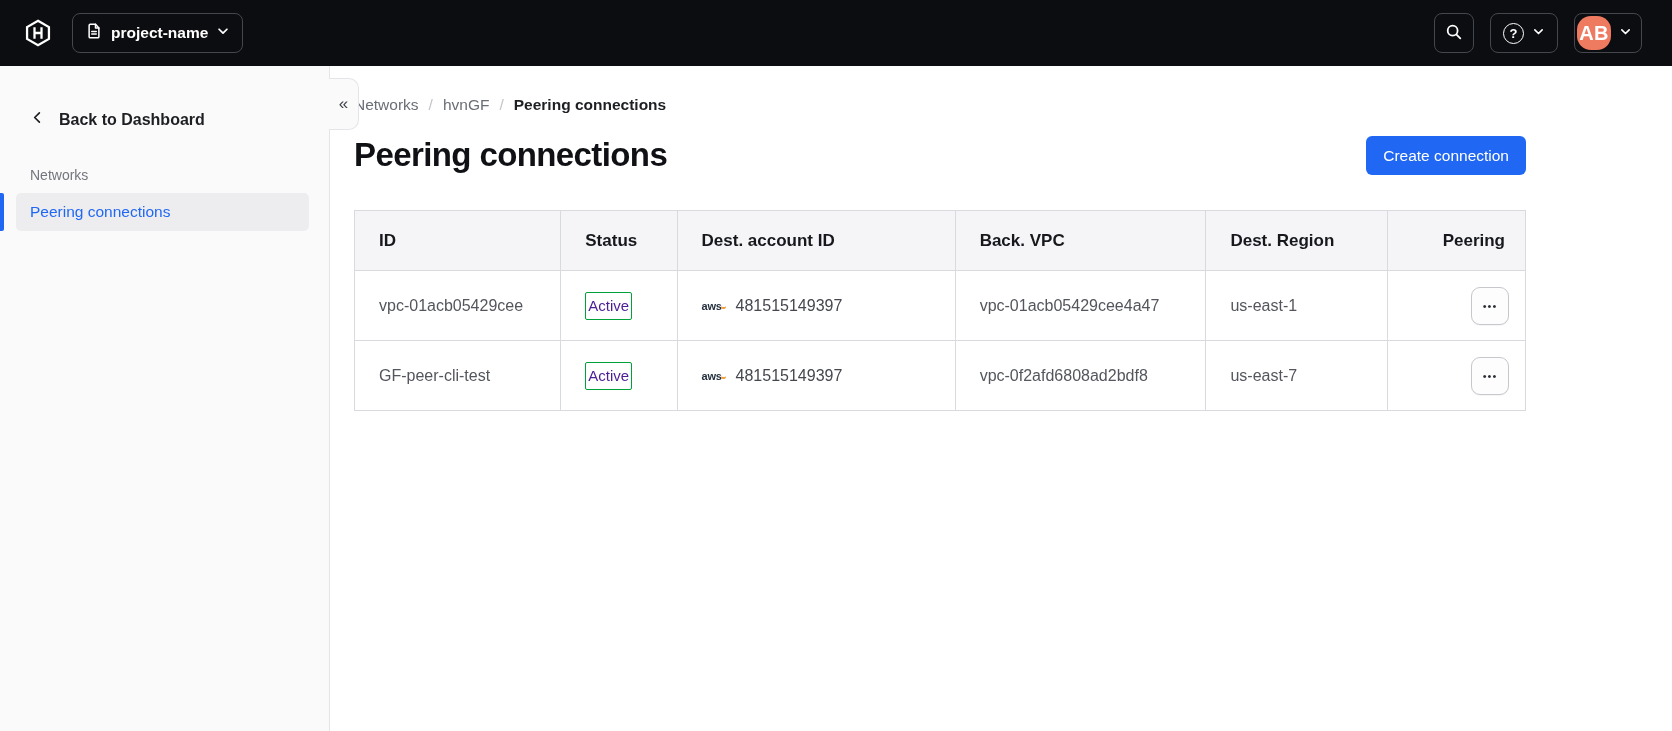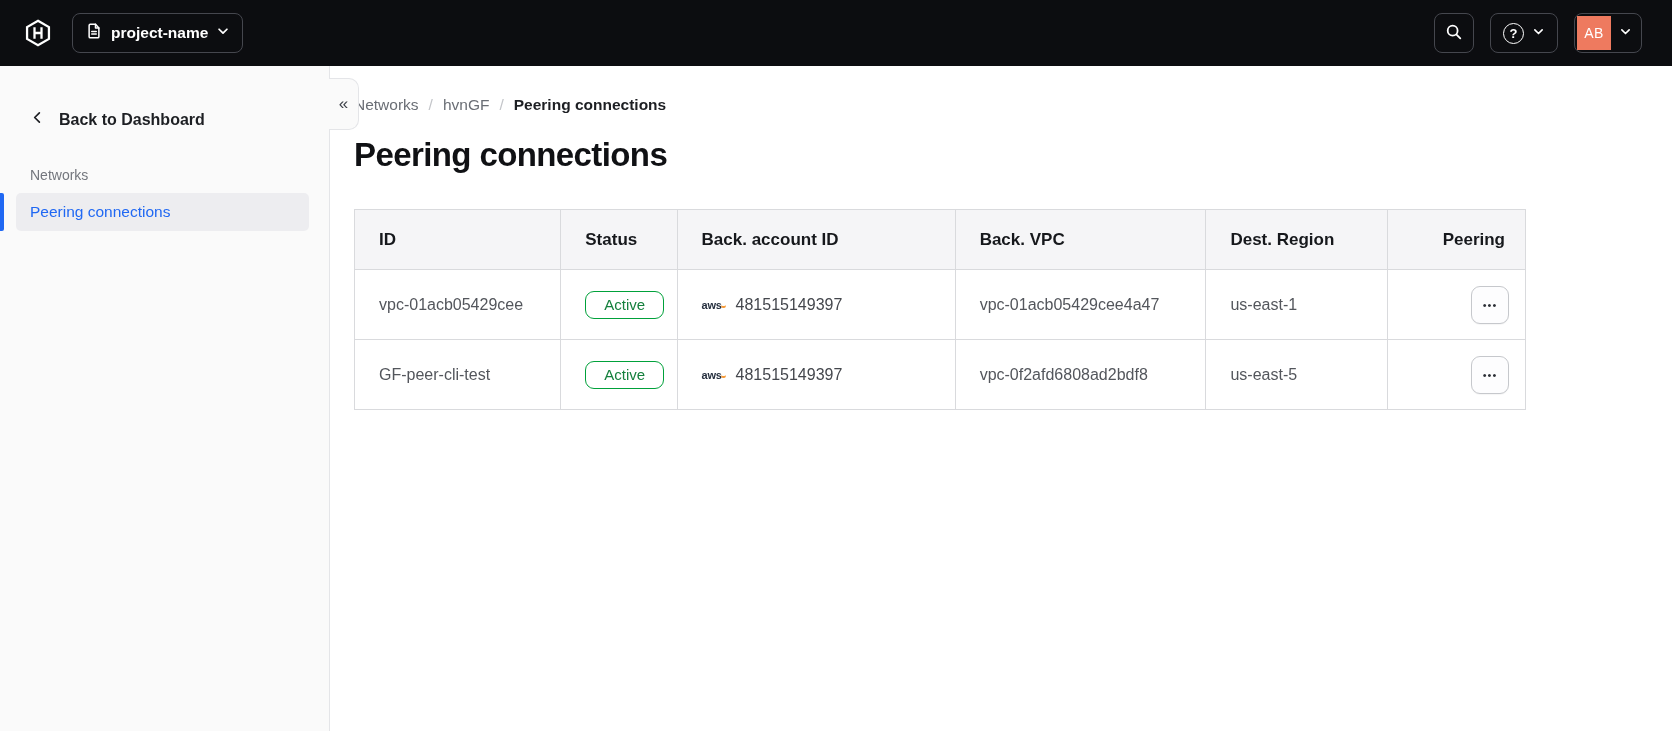--- a/index.html
+++ b/index.html
@@ -35,24 +35,24 @@
   }
   .project-btn { font-size: 15.5px; font-weight: 600; }
   .icon-btn { width: 40px; justify-content: center; padding: 0; }
   .help-circle {
     width: 21px; height: 21px; border: 1.6px solid #ffffff; border-radius: 50%;
     display: inline-flex; align-items: center; justify-content: center;
     font-size: 13px; font-weight: 700; color: #ffffff;
   }
   .user-btn { padding: 2px 9px 2px 2px; gap: 8px; }
   .avatar {
-    width: 34px; height: 34px; border-radius: 0;
+    width: 34px; height: 34px; border-radius: 14px;
     background: #ee7a5f; color: #ffffff;
     display: inline-flex; align-items: center; justify-content: center;
-    font-size: 14px; font-weight: 400; letter-spacing: 0.3px;
+    font-size: 20px; font-weight: 700; letter-spacing: 0.3px;
   }
 
   
   .shell { display: flex; height: 665px; position: relative; }
 
   
   .sidebar {
     width: 330px; min-width: 330px;
     background: #fafafa;
     border-right: 1px solid #e4e5e8;
@@ -142,23 +142,23 @@
   .col-vpc { width: 248px; }
   .col-region { width: 180px; }
   .col-settings { width: 136px; }
   th.col-settings { text-align: right; padding-right: 20px; }
   td.cell-settings { text-align: right; padding-right: 16px; }
   td.cell-account { color: #44474d; }
 
   .badge-active {
     display: inline-block;
     border: 1.5px solid #00a13a;
-    color: #15803d;
-    border-radius: 9px;
-    padding: 4px 18px 5px;
+    color: #4c1d95;
+    border-radius: 2px;
+    padding: 4px 2px 5px;
     font-size: 15px;
   }
 
   .account-wrap { display: inline-flex; align-items: center; gap: 10px; }
   .aws-icon { display: inline-flex; align-items: center; width: 24px; }
   .aws-text { font-size: 11px; font-weight: 700; color: #252f3e; line-height: 9px; letter-spacing: -0.3px; }
   .aws-swoosh { width: 20px; height: 6px; border-bottom: 2px solid #f59a38; border-radius: 50%; margin-top: -1px; }
 
   .ellipsis-btn {
     width: 38px; height: 38px;
@@ -254,28 +254,29 @@
       <nav class="breadcrumb">
         <a class="crumb-link">Networks</a>
         <span class="crumb-sep">/</span>
         <a class="crumb-link">hvnGF</a>
         <span class="crumb-sep">/</span>
         <span class="crumb-current">Peering connections</span>
       </nav>
 
       <div class="page-header">
         <h1 class="page-title">Peering connections</h1>
+        <button class="create-btn">Create connection</button>
       </div>
 
       <table class="peer-table">
         <thead>
           <tr>
             <th class="col-id">ID</th>
             <th class="col-status">Status</th>
-            <th class="col-account">Back. account ID</th>
+            <th class="col-account">Dest. account ID</th>
             <th class="col-vpc">Back. VPC</th>
             <th class="col-region">Dest. Region</th>
             <th class="col-settings">Peering</th>
           </tr>
         </thead>
         <tbody>
           <tr>
             <td>vpc-01acb05429cee</td>
             <td>
               <span class="badge-active">Active</span>
@@ -305,21 +306,21 @@
             <td class="cell-account">
               <span class="account-wrap">
                 <span class="aws-icon">
                   <span class="aws-text">aws</span>
                   <span class="aws-swoosh"></span>
                 </span>
                 <span>481515149397</span>
               </span>
             </td>
             <td>vpc-0f2afd6808ad2bdf8</td>
-            <td>us-east-5</td>
+            <td>us-east-7</td>
             <td class="cell-settings">
               <button class="ellipsis-btn">
                 <span>•••</span>
               </button>
             </td>
           </tr>
         </tbody>
       </table>
     </div>
   </main>

